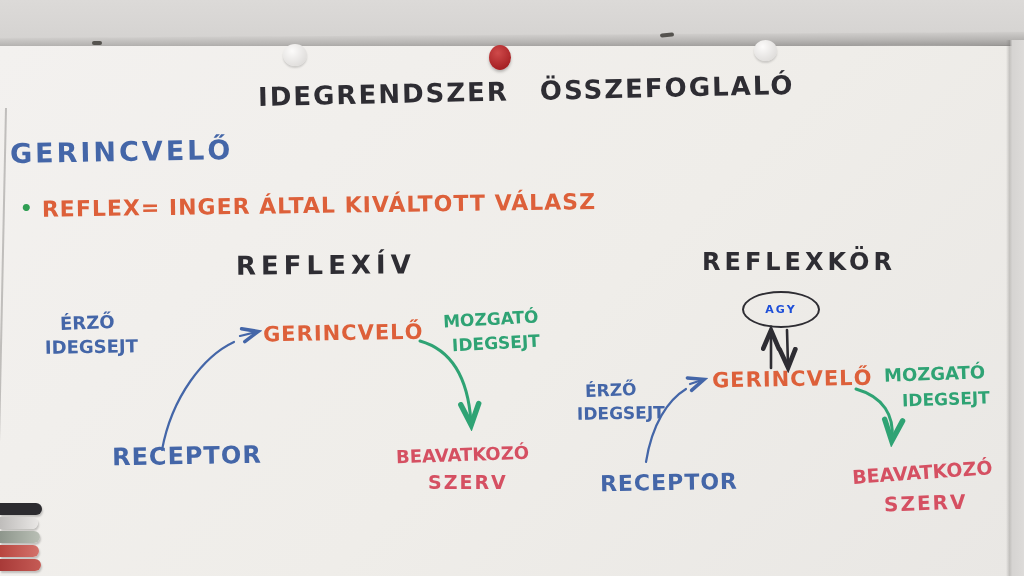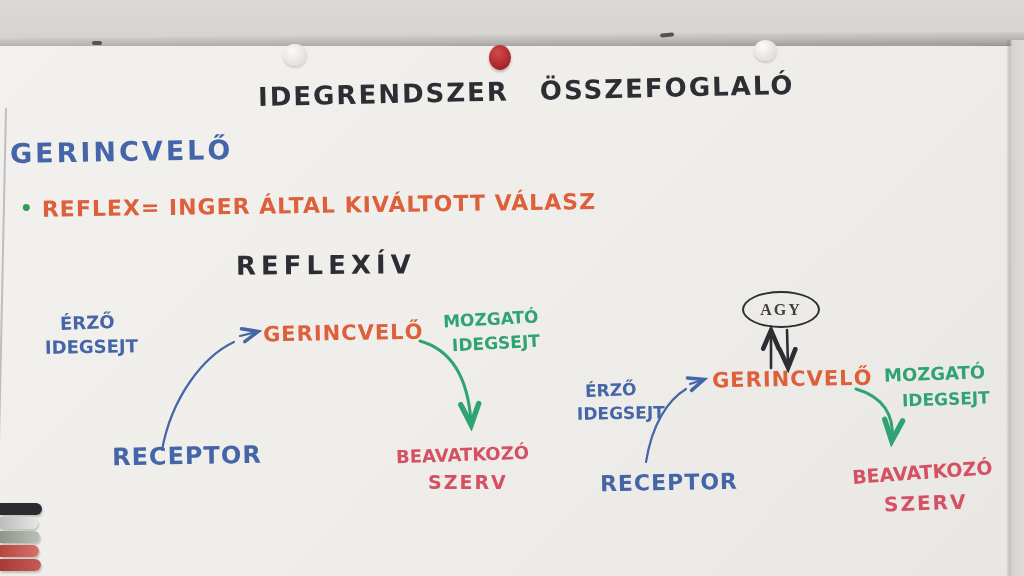--- a/index.html
+++ b/index.html
@@ -56,36 +56,37 @@
   <div class="hw" style="left:258px;top:76px;font-size:26px;letter-spacing:2px;word-spacing:20px;color:#2e2d33;transform:rotate(-1.3deg);">IDEGRENDSZER  ÖSSZEFOGLALÓ</div>
 
   <div class="hw" style="left:10px;top:136px;font-size:27px;letter-spacing:3px;color:#4466a8;transform:rotate(-1deg);">GERINCVELŐ</div>
 
   <div class="hw" style="left:20px;top:192px;font-size:22px;transform:rotate(-0.8deg);">
     <span style="color:#2f9e53;font-size:20px;margin-right:9px;vertical-align:2px;">•</span><span style="color:#dd603a;letter-spacing:1px;">REFLEX= INGER ÁLTAL KIVÁLTOTT VÁLASZ</span>
   </div>
 
   <div class="hw" style="left:236px;top:250px;font-size:26px;letter-spacing:5px;color:#2e2d33;transform:rotate(-0.5deg);">REFLEXÍV</div>
 
+  <div class="hw" style="left:702px;top:248px;font-size:24px;letter-spacing:4px;color:#2e2d33;">REFLEXKÖR</div>
 
   <div class="hw" style="left:60px;top:312px;font-size:18px;color:#4466a8;transform:rotate(-2deg);">ÉRZŐ</div>
   <div class="hw" style="left:45px;top:336px;font-size:18px;color:#4466a8;transform:rotate(-1deg);">IDEGSEJT</div>
 
   <div class="hw" style="left:263px;top:321px;font-size:21px;letter-spacing:1px;color:#dd603a;transform:rotate(-1deg);">GERINCVELŐ</div>
 
   <div class="hw" style="left:443px;top:309px;font-size:17px;color:#2fa374;transform:rotate(-3deg);">MOZGATÓ</div>
   <div class="hw" style="left:452px;top:333px;font-size:17px;color:#2fa374;transform:rotate(-3deg);">IDEGSEJT</div>
 
   <div class="hw" style="left:112px;top:442px;font-size:24px;letter-spacing:1px;color:#4466a8;transform:rotate(-1deg);">RECEPTOR</div>
 
   <div class="hw" style="left:396px;top:444px;font-size:18px;color:#d55062;transform:rotate(-2deg);">BEAVATKOZÓ</div>
   <div class="hw" style="left:428px;top:471px;font-size:19px;letter-spacing:2px;color:#d55062;">SZERV</div>
 
   <div class="ellipse" style="left:742px;top:291px;width:74px;height:33px;border:2.5px solid #2e2d33;">
-    <span class="hw" style="position:static;font-size:16px;letter-spacing:2px;color:#404040;font-family:Liberation Serif, serif;">AGY</span>
+    <span class="hw" style="position:static;font-size:11px;letter-spacing:2px;color:#1d4ed8;">AGY</span>
   </div>
 
   <div class="hw" style="left:585px;top:380px;font-size:17px;color:#4466a8;transform:rotate(-2deg);">ÉRZŐ</div>
   <div class="hw" style="left:577px;top:403px;font-size:17px;color:#4466a8;transform:rotate(-1deg);">IDEGSEJT</div>
 
   <div class="hw" style="left:712px;top:367px;font-size:21px;letter-spacing:1px;color:#dd603a;transform:rotate(-1deg);">GERINCVELŐ</div>
 
   <div class="hw" style="left:884px;top:363px;font-size:18px;color:#2fa374;transform:rotate(-2deg);">MOZGATÓ</div>
   <div class="hw" style="left:902px;top:389px;font-size:17px;color:#2fa374;transform:rotate(-2deg);">IDEGSEJT</div>
 

